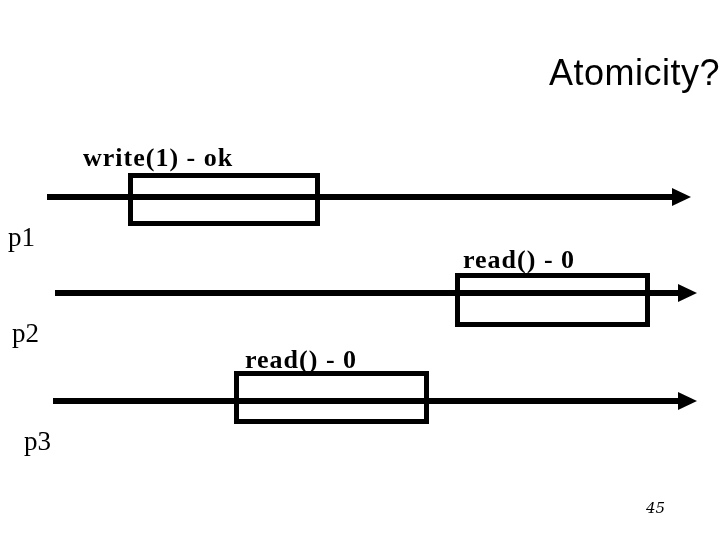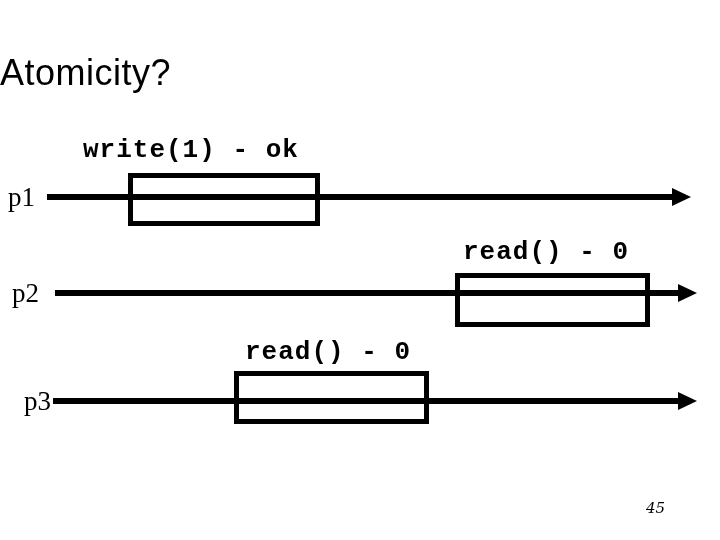--- a/index.html
+++ b/index.html
@@ -17,43 +17,45 @@
     height: 540px;
     background: var(--bg);
     overflow: hidden;
     font-family: "Liberation Sans", sans-serif;
   }
   .title {
     position: absolute;
     left: 0;
     top: 52px;
     width: 720px;
-    text-align: left;
+    text-align: right;
     font-family: "Liberation Sans", sans-serif;
     font-size: 36px;
     font-weight: 400;
     color: var(--fg);
     letter-spacing: 0.5px;
   }
   .proc-label {
     position: absolute;
     font-family: "Liberation Serif", "DejaVu Serif", serif;
     font-size: 27px;
     line-height: 1;
     color: var(--fg);
+    margin-top: 40px;
   }
   .op-label {
     position: absolute;
-    font-family: Liberation Mono, monospace;
+    font-family: Liberation Serif, serif;
     font-weight: bold;
     font-size: 26px;
     line-height: 1;
     color: var(--fg);
     letter-spacing: 1px;
     white-space: pre;
+    margin-top: 8px;
   }
   .tl-line {
     position: absolute;
     height: 6px;
     background: var(--fg);
   }
   .tl-arrow {
     position: absolute;
     width: 0;
     height: 0;

